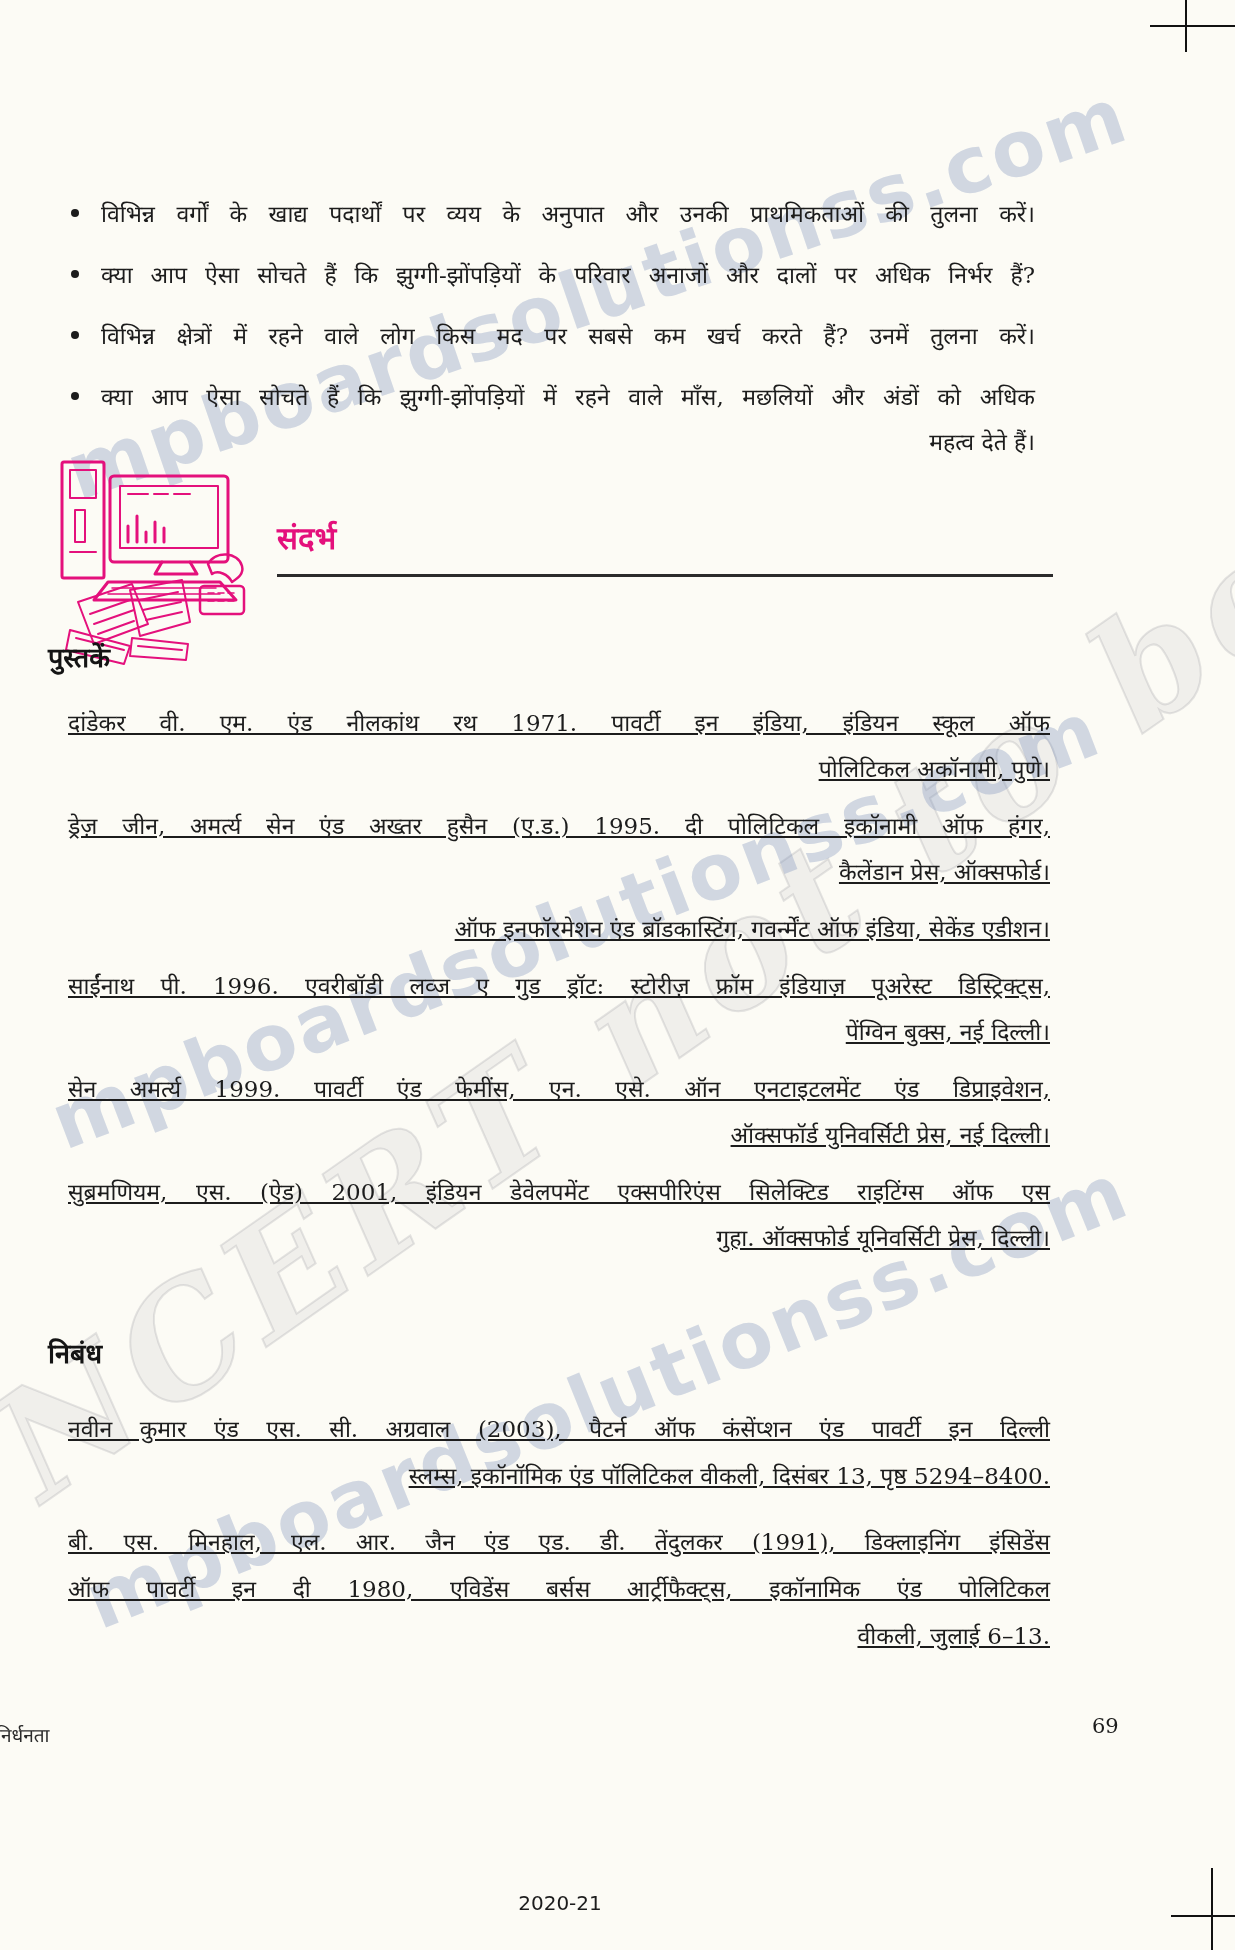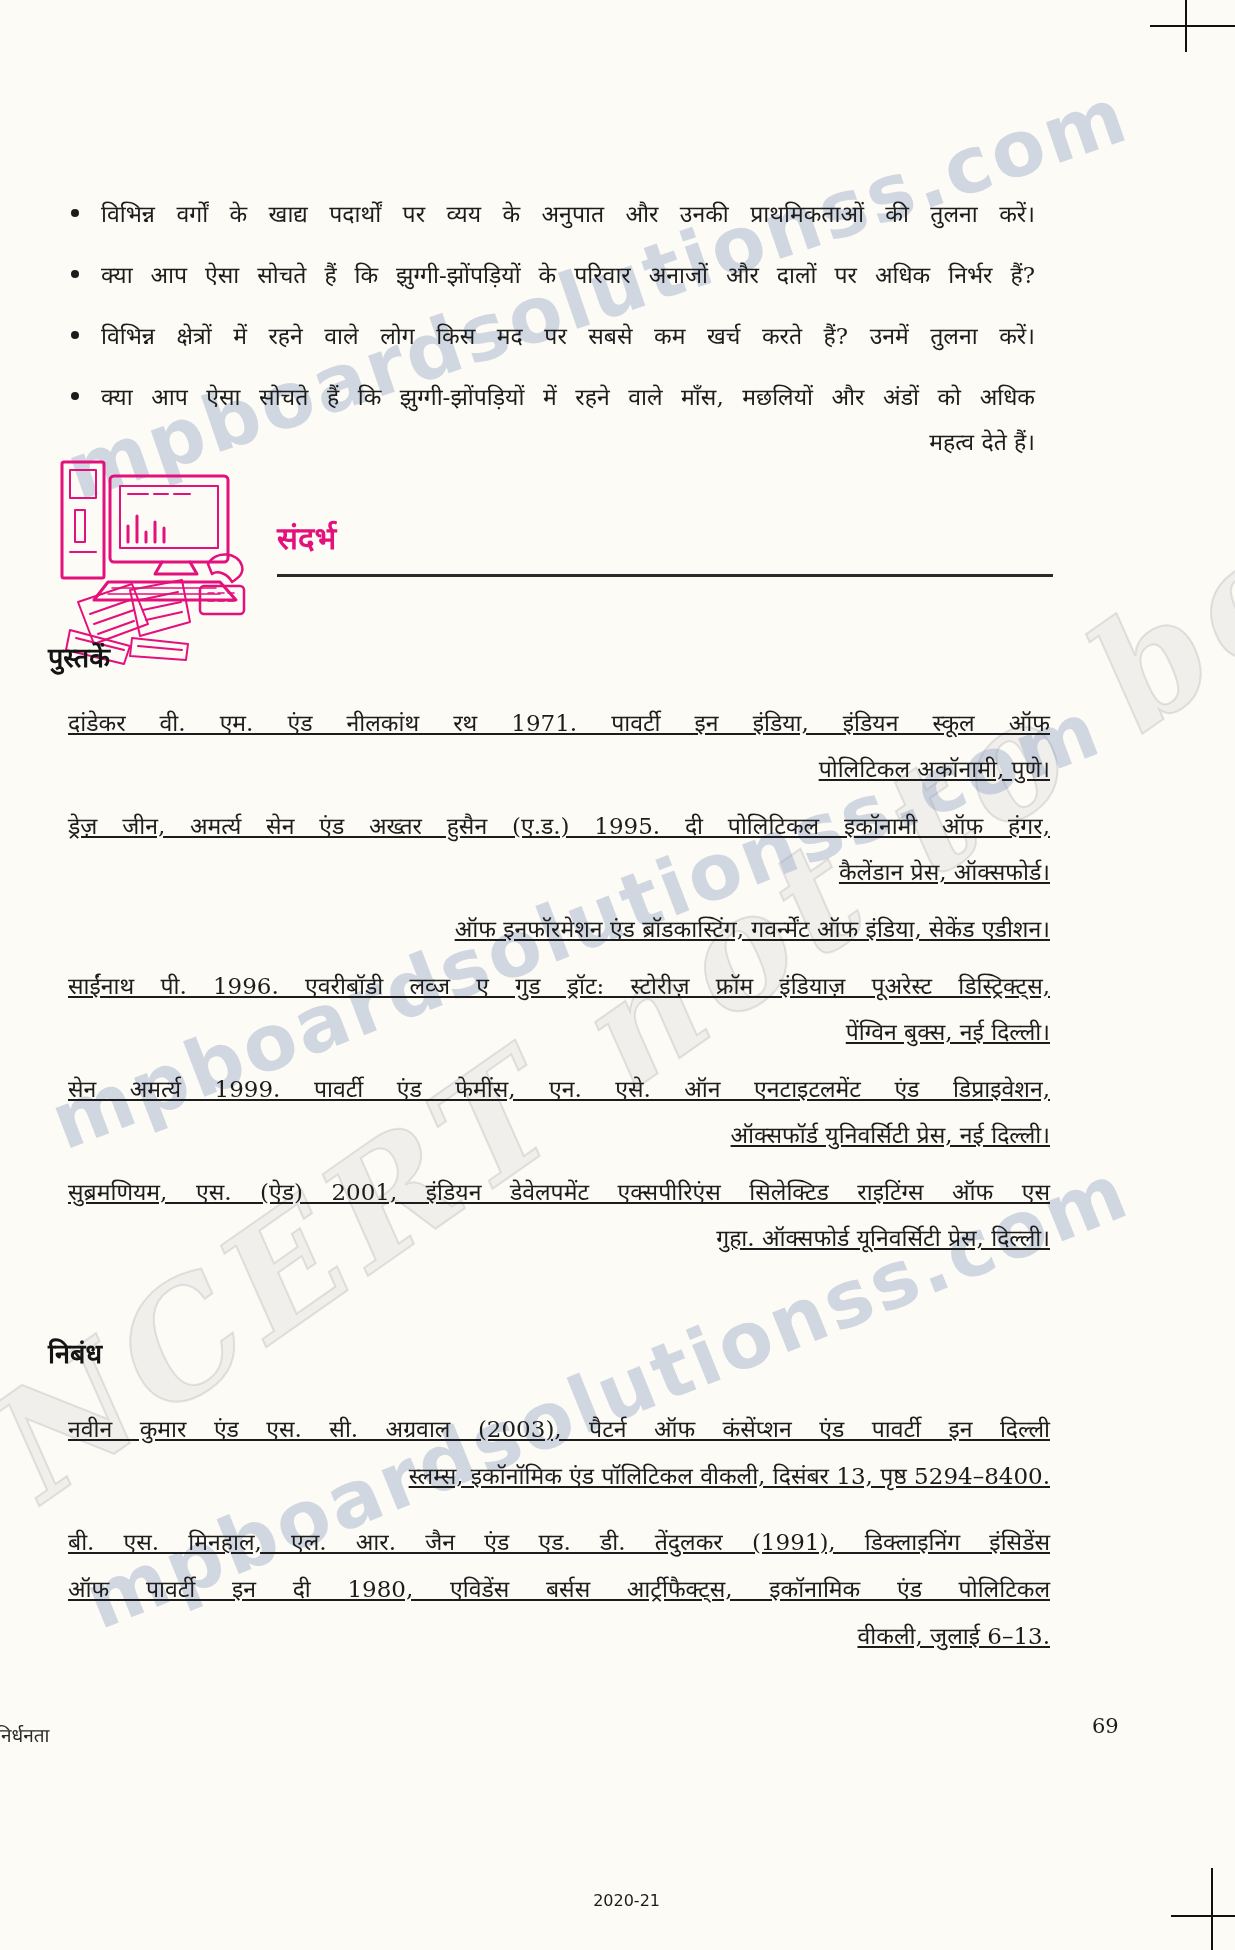--- a/index.html
+++ b/index.html
@@ -69,21 +69,21 @@
   .entry .line{line-height:46px;}
   .cont{padding-left:62px;}
 
   .essays{position:absolute;left:68px;top:1406px;width:982px;}
   .essays .entry{margin:0 0 19px 0;}
   .essays .entry .line{line-height:47px;}
 
   
   .foot-left{position:absolute;left:-4px;top:1722px;font-size:19px;color:#2a2a2a;}
   .foot-page{position:absolute;left:1092px;top:1714px;font-size:21px;}
-  .foot-year{position:absolute;left:460px;top:1891px;width:200px;text-align:right;font-size:16px;
+  .foot-year{position:absolute;left:460px;top:1891px;width:200px;text-align:center;font-size:20px;
     font-family:"DejaVu Sans","Liberation Sans",sans-serif;}
 </style>
 </head>
 <body>
 
 <div class="page">
 
   <div class="wm wm-ncert">© NCERT not to be republished</div>
   <div class="wm wm-mp wm-mp1">mpboardsolutionss.com</div>
   <div class="wm wm-mp wm-mp2">mpboardsolutionss.com</div>

